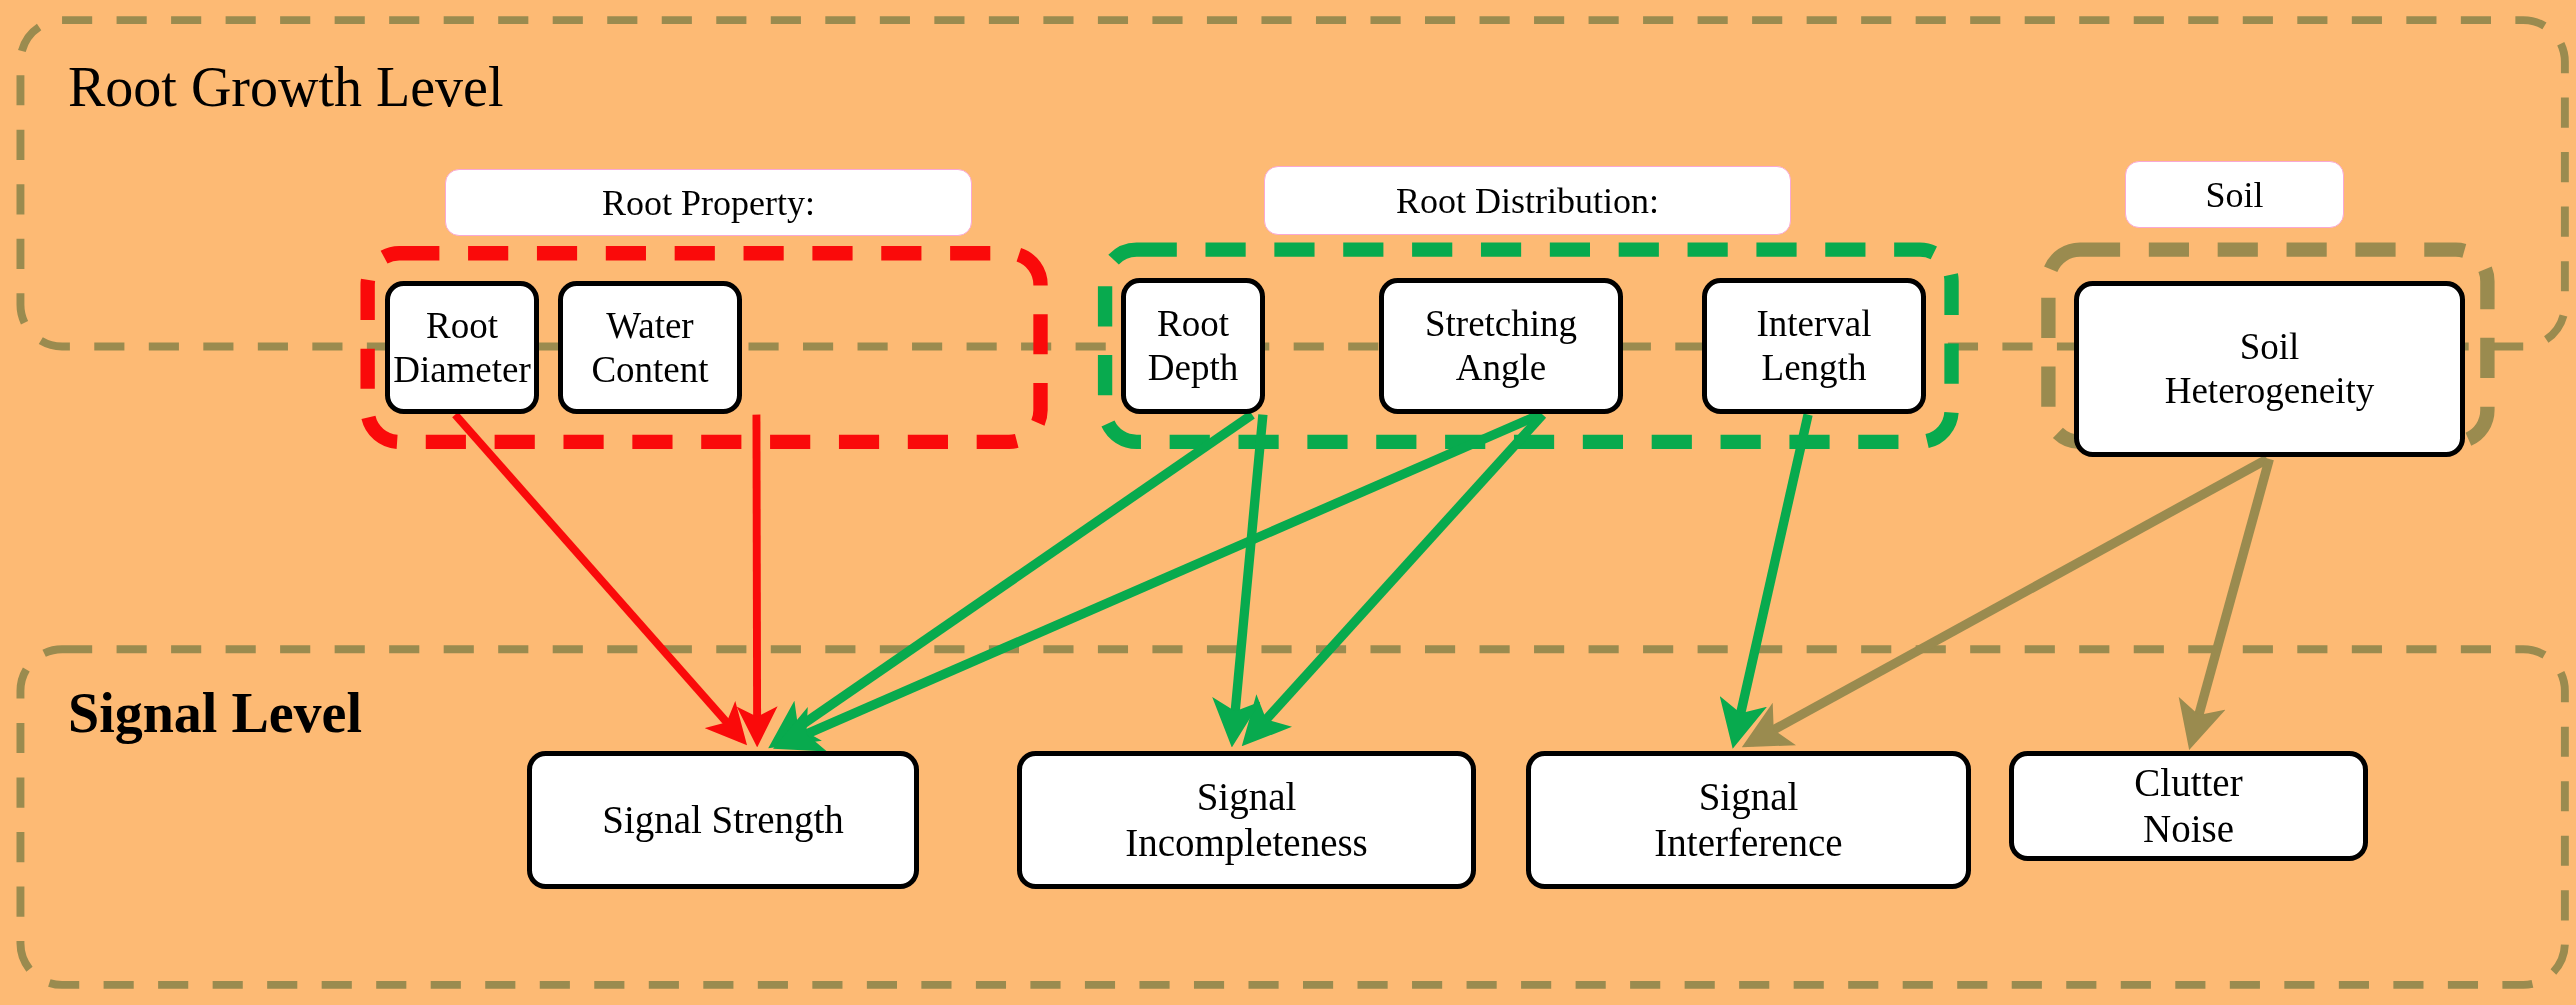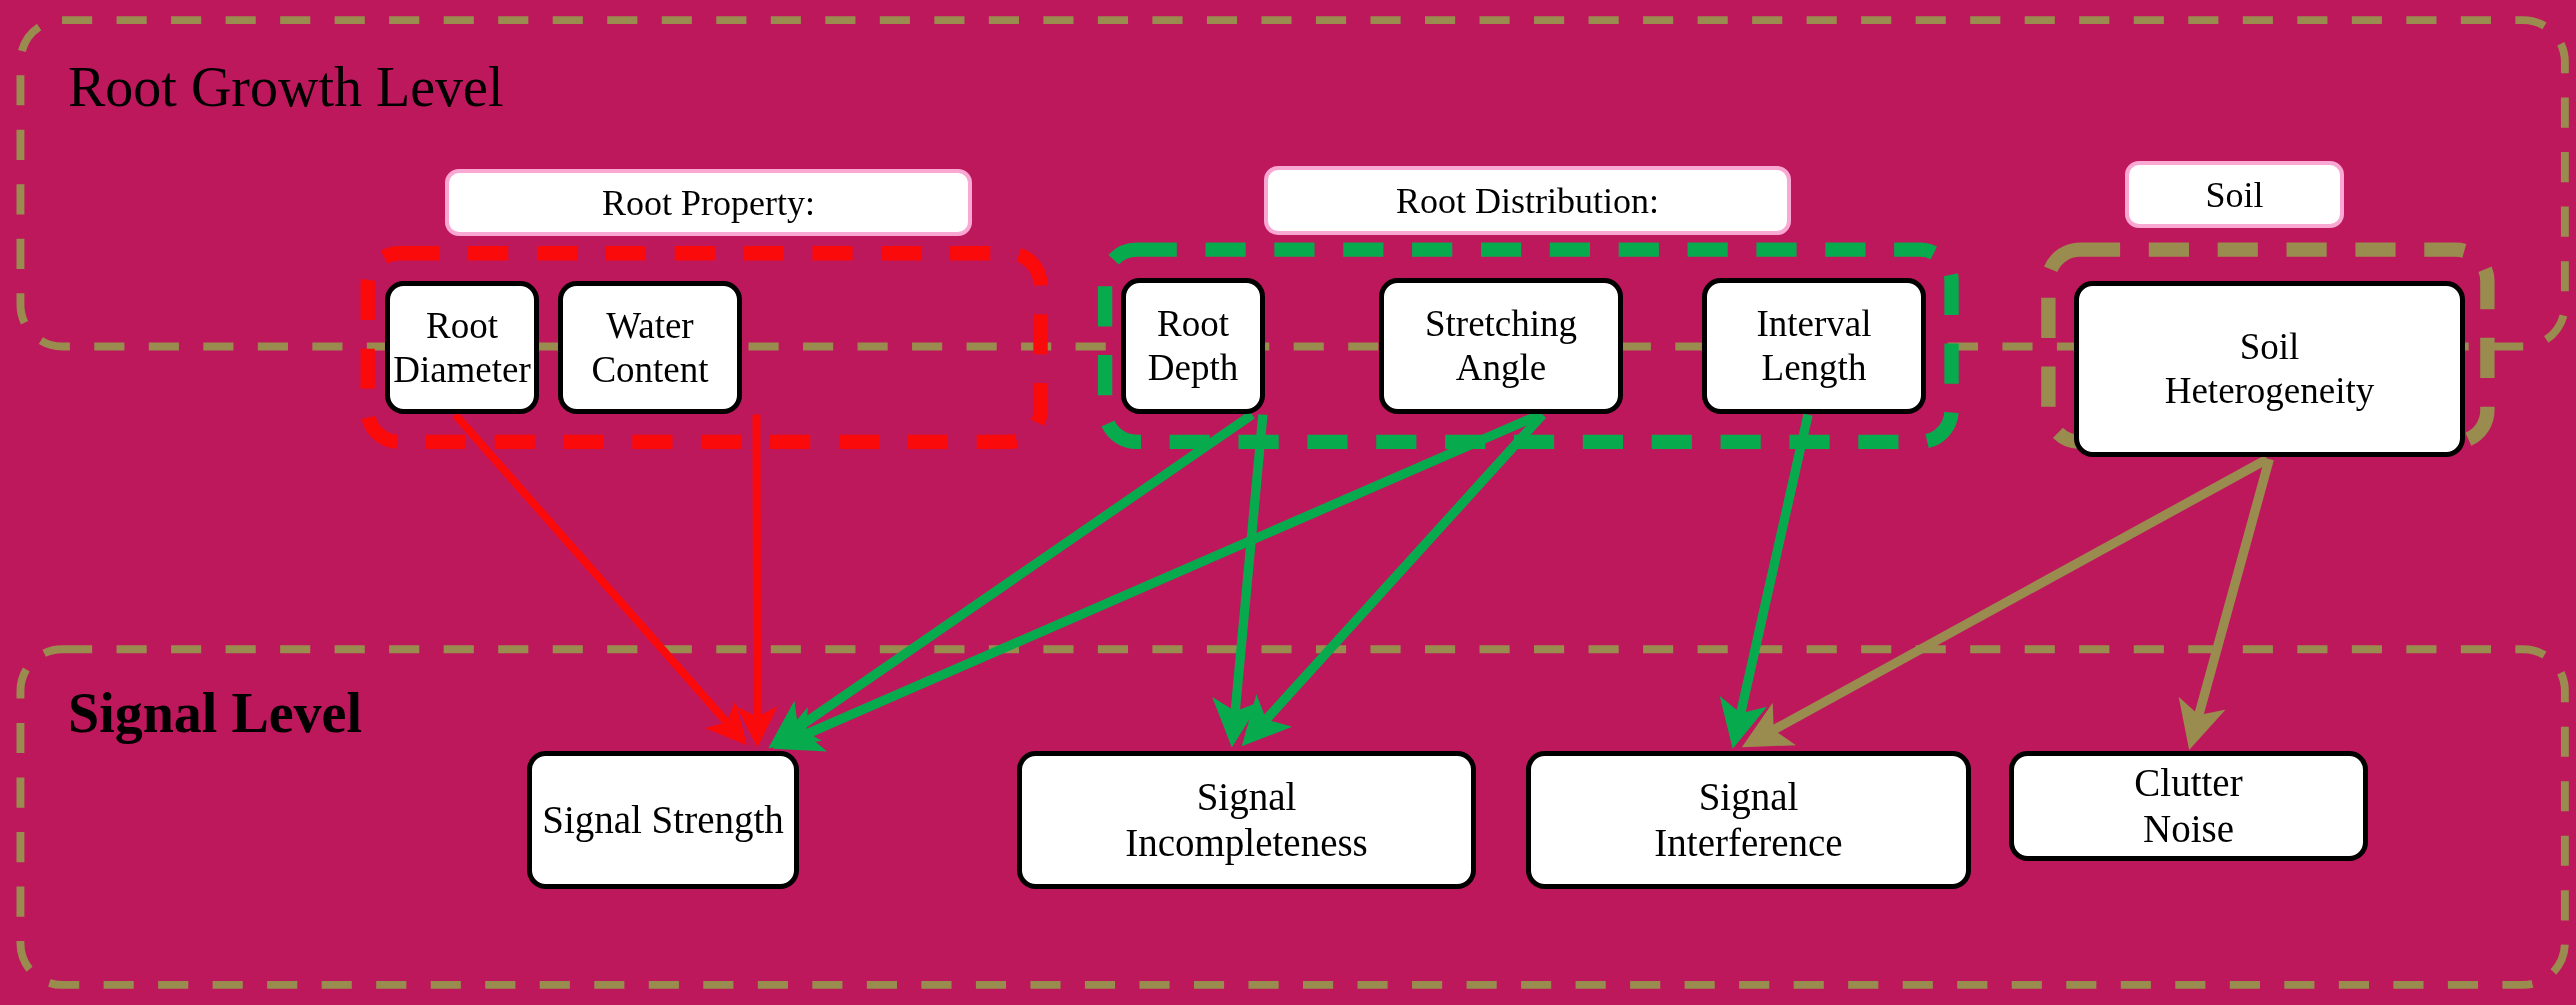--- a/index.html
+++ b/index.html
@@ -8,21 +8,21 @@
     padding: 0;
     background: #ffffff;
   }
   body {
     font-family: "Liberation Serif", "DejaVu Serif", serif;
   }
   #canvas {
     position: relative;
     width: 2576px;
     height: 1005px;
-    background: #be185d;
+    background: #fdba74;
     overflow: hidden;
   }
   #svg-layer {
     position: absolute;
     top: 0;
     left: 0;
     width: 2576px;
     height: 1005px;
   }
   .level-title {
@@ -44,21 +44,21 @@
     justify-content: center;
     text-align: center;
     color: #000000;
     font-family: "Liberation Serif", "DejaVu Serif", serif;
     line-height: 1.18;
     padding: 1.4px 4.3px;
   }
   .label-box {
     position: absolute;
     box-sizing: border-box;
-    border: 4px solid #f9a8d4;
+    border: 1px solid #f9a8d4;
     border-radius: 14px;
     background: #ffffff;
     display: flex;
     align-items: center;
     justify-content: center;
     text-align: center;
     color: #000000;
     font-size: 36px;
     white-space: nowrap;
     font-family: "Liberation Serif", "DejaVu Serif", serif;
@@ -148,21 +148,21 @@
   <div class="node-box" style="left:1702px; top:278px; width:224px; height:136px; font-size:37px;">
     <span class="node-text">Interval
 Length</span>
   </div>
 
   <div class="node-box" style="left:2074px; top:281px; width:391px; height:176px; font-size:37px;">
     <span class="node-text">Soil
 Heterogeneity</span>
   </div>
 
-  <div class="node-box" style="left:527px; top:751px; width:272px; height:138px; font-size:39px;">
+  <div class="node-box" style="left:527px; top:751px; width:392px; height:138px; font-size:39px;">
     <span class="node-text">Signal Strength</span>
   </div>
 
   <div class="node-box" style="left:1017px; top:751px; width:459px; height:138px; font-size:39px;">
     <span class="node-text">Signal
 Incompleteness</span>
   </div>
 
   <div class="node-box" style="left:1526px; top:751px; width:445px; height:138px; font-size:39px;">
     <span class="node-text">Signal

